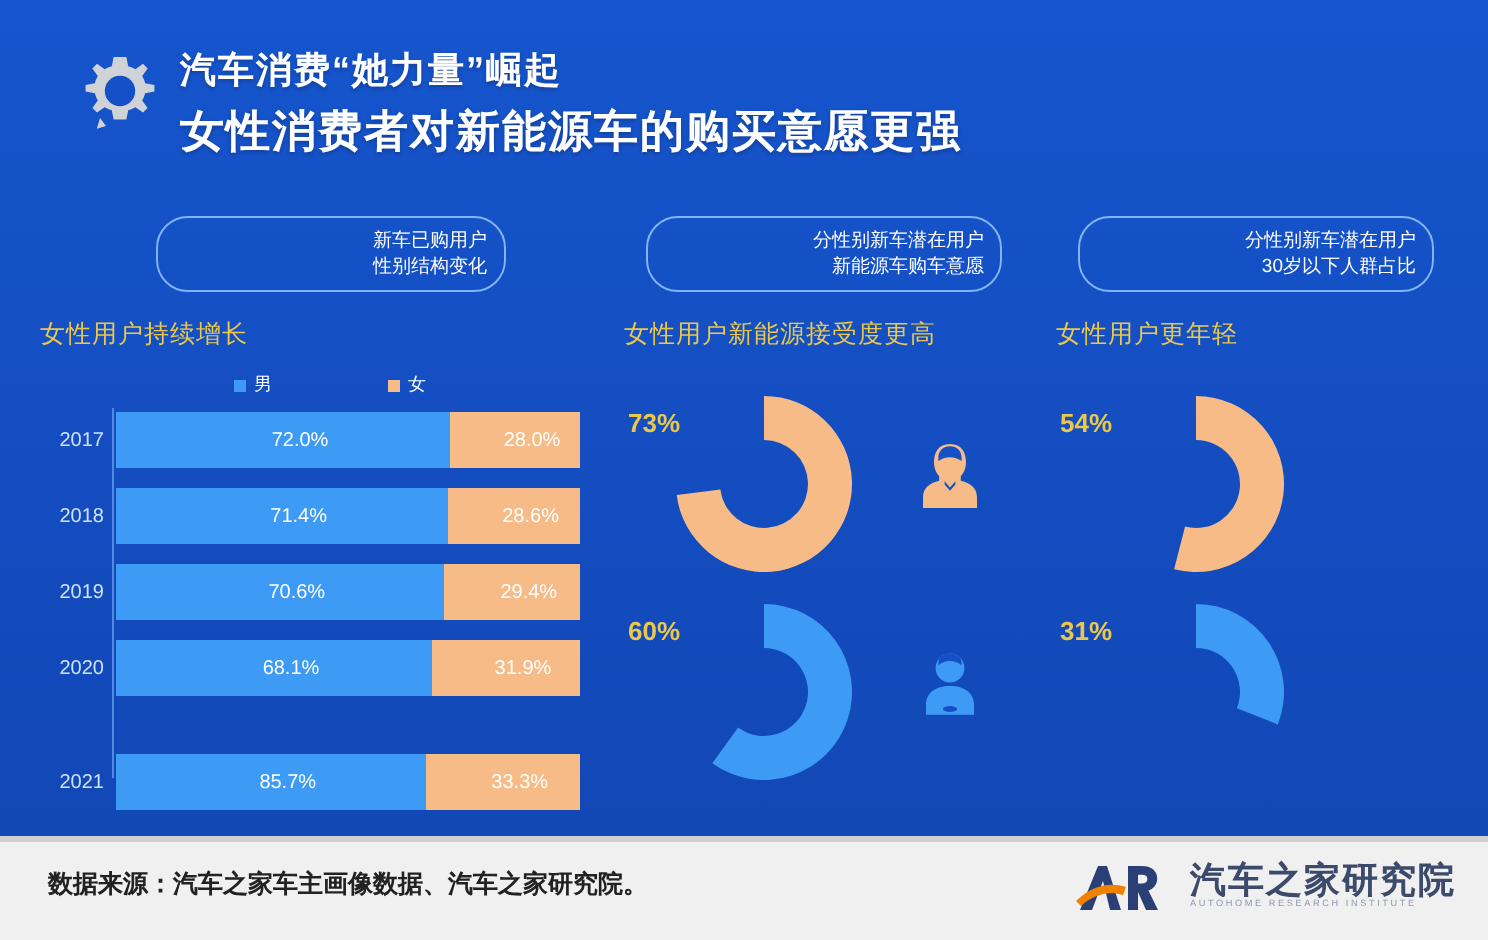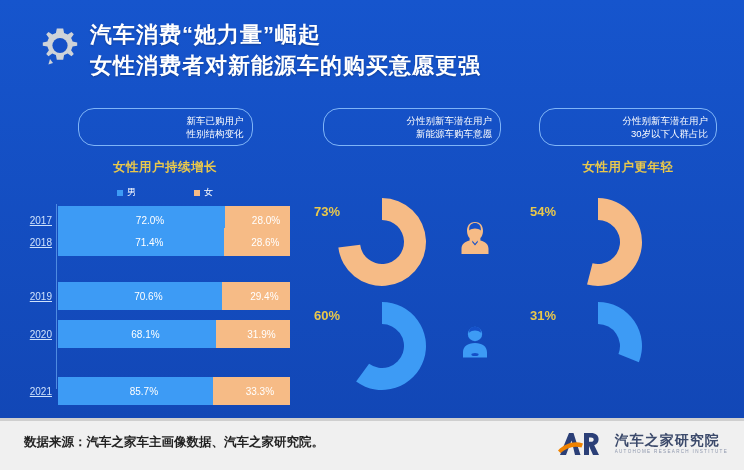--- a/index.html
+++ b/index.html
@@ -19,21 +19,21 @@
 
   
   .header { position: absolute; left: 0; top: 14px; width: 744px; height: 80px; }
   .gear-wrap { position: absolute; left: 38px; top: 12px; width: 44px; height: 44px; }
   .title-block { position: absolute; left: 90px; top: 6px; }
   .title-line {
     color: #ffffff; font-weight: bold; letter-spacing: 1px;
     text-shadow: 0 1px 2px rgba(0,0,0,0.25);
     white-space: nowrap;
   }
-  .title-line.l1 { font-size: 22px; line-height: 30px; }
+  .title-line.l1 { font-size: 18px; line-height: 30px; }
   .title-line.l2 { font-size: 22px; line-height: 32px; }
 
   
   .panel { position: absolute; top: 108px; }
   .panel.p1 { left: 20px;  width: 290px; }
   .panel.p2 { left: 312px; width: 200px; }
   .panel.p3 { left: 528px; width: 200px; }
 
   .pill {
     border: 1px solid #7fb4f7;
@@ -44,24 +44,23 @@
     text-align: right;
     padding: 5px 8px;
     white-space: nowrap;
   }
   .panel.p1 .pill { margin: 0 auto; width: 175px; }
   .panel.p2 .pill { margin: 0 auto; width: 178px; }
   .panel.p3 .pill { margin: 0 auto; width: 178px; }
 
   .sub {
     margin-top: 13px;
-    text-align: center;
     color: #e9c84b;
     font-size: 12.5px;
-    font-weight: bold;
+    font-weight: normal;
     letter-spacing: .5px;
     white-space: nowrap;
   }
 
   
   .legend {
     position: absolute; left: 20px; top: 186px; width: 290px;
     display: flex; justify-content: center; gap: 58px;
   }
   .legend-item { display: flex; align-items: center; gap: 4px; }
@@ -71,21 +70,21 @@
   
   .bars { position: absolute; left: 20px; top: 200px; width: 290px; height: 195px; }
   .bar-axis {
     position: absolute; left: 36px; top: 4px;
     width: 1px; height: 185px; background: #4f8be0;
   }
   .bar-row { position: absolute; left: 0; width: 290px; height: 28px; }
   .bar-year {
     position: absolute; left: 0; top: 0; width: 32px; height: 28px;
     display: flex; align-items: center; justify-content: flex-end;
-    color: #cfe2fb; font-size: 10px; text-decoration: underline;
+    color: #cfe2fb; font-size: 10px;
   }
   .bar-track {
     position: absolute; left: 38px; top: 0; height: 28px; width: 232px;
     display: flex;
   }
   .seg {
     height: 100%; display: flex; align-items: center; justify-content: center;
     color: #ffffff; font-size: 10px; padding-left: 17px;
   }
   .seg.male   { background: #3d9bf5; }
@@ -115,21 +114,21 @@
   .footer-bar-top {
     position: absolute; left: 0; top: 0; width: 744px; height: 3px; background: #cfcfcf;
   }
   .source-text {
     position: absolute; left: 24px; top: 16px;
     color: #222222; font-size: 12.5px; font-weight: bold; white-space: nowrap;
   }
   .logo { position: absolute; right: 16px; top: 11px; height: 30px; display: flex; align-items: center; gap: 7px; }
   .logo-mark { width: 52px; height: 28px; }
   .logo-texts { display: flex; flex-direction: column; justify-content: center; }
-  .logo-cn { color: #3c4a6b; font-size: 14px; font-weight: bold; letter-spacing: 1px; line-height: 15px; }
+  .logo-cn { color: #3c4a6b; font-size: 18px; font-weight: bold; letter-spacing: 1px; line-height: 15px; }
   .logo-en { color: #8e97ad; font-size: 4.6px; letter-spacing: 1.3px; line-height: 8px; }
 </style>
 </head>
 <body>
 
 <div class="canvas">
 
   <div class="header">
     <div class="gear-wrap">
       <svg viewBox="0 0 44 44" width="44" height="44">
@@ -152,20 +151,21 @@
       <div>性别结构变化</div>
     </div>
     <div class="sub">女性用户持续增长</div>
   </div>
 
   <div class="panel p2">
     <div class="pill">
       <div>分性别新车潜在用户</div>
       <div>新能源车购车意愿</div>
     </div>
+    <div class="sub">女性用户新能源接受度更高</div>
   </div>
 
   <div class="panel p3">
     <div class="pill">
       <div>分性别新车潜在用户</div>
       <div>30岁以下人群占比</div>
     </div>
     <div class="sub">女性用户更年轻</div>
   </div>
 
@@ -183,21 +183,21 @@
   <div class="bars">
     <div class="bar-axis"></div>
     <div id="bar-rows">
         <div class="bar-row" style="top: 6px;">
           <div class="bar-year">2017</div>
           <div class="bar-track">
             <div class="seg male" style="width: 72%; background: rgb(61, 155, 245);">72.0%</div>
             <div class="seg female" style="width: 28%; background: rgb(246, 187, 134);">28.0%</div>
           </div>
         </div>
-        <div class="bar-row" style="top: 28px;">
+        <div class="bar-row" style="top: 44px;">
           <div class="bar-year">2018</div>
           <div class="bar-track">
             <div class="seg male" style="width: 71.4%; background: rgb(61, 155, 245);">71.4%</div>
             <div class="seg female" style="width: 28.6%; background: rgb(246, 187, 134);">28.6%</div>
           </div>
         </div>
         <div class="bar-row" style="top: 82px;">
           <div class="bar-year">2019</div>
           <div class="bar-track">
             <div class="seg male" style="width: 70.6%; background: rgb(61, 155, 245);">70.6%</div>

